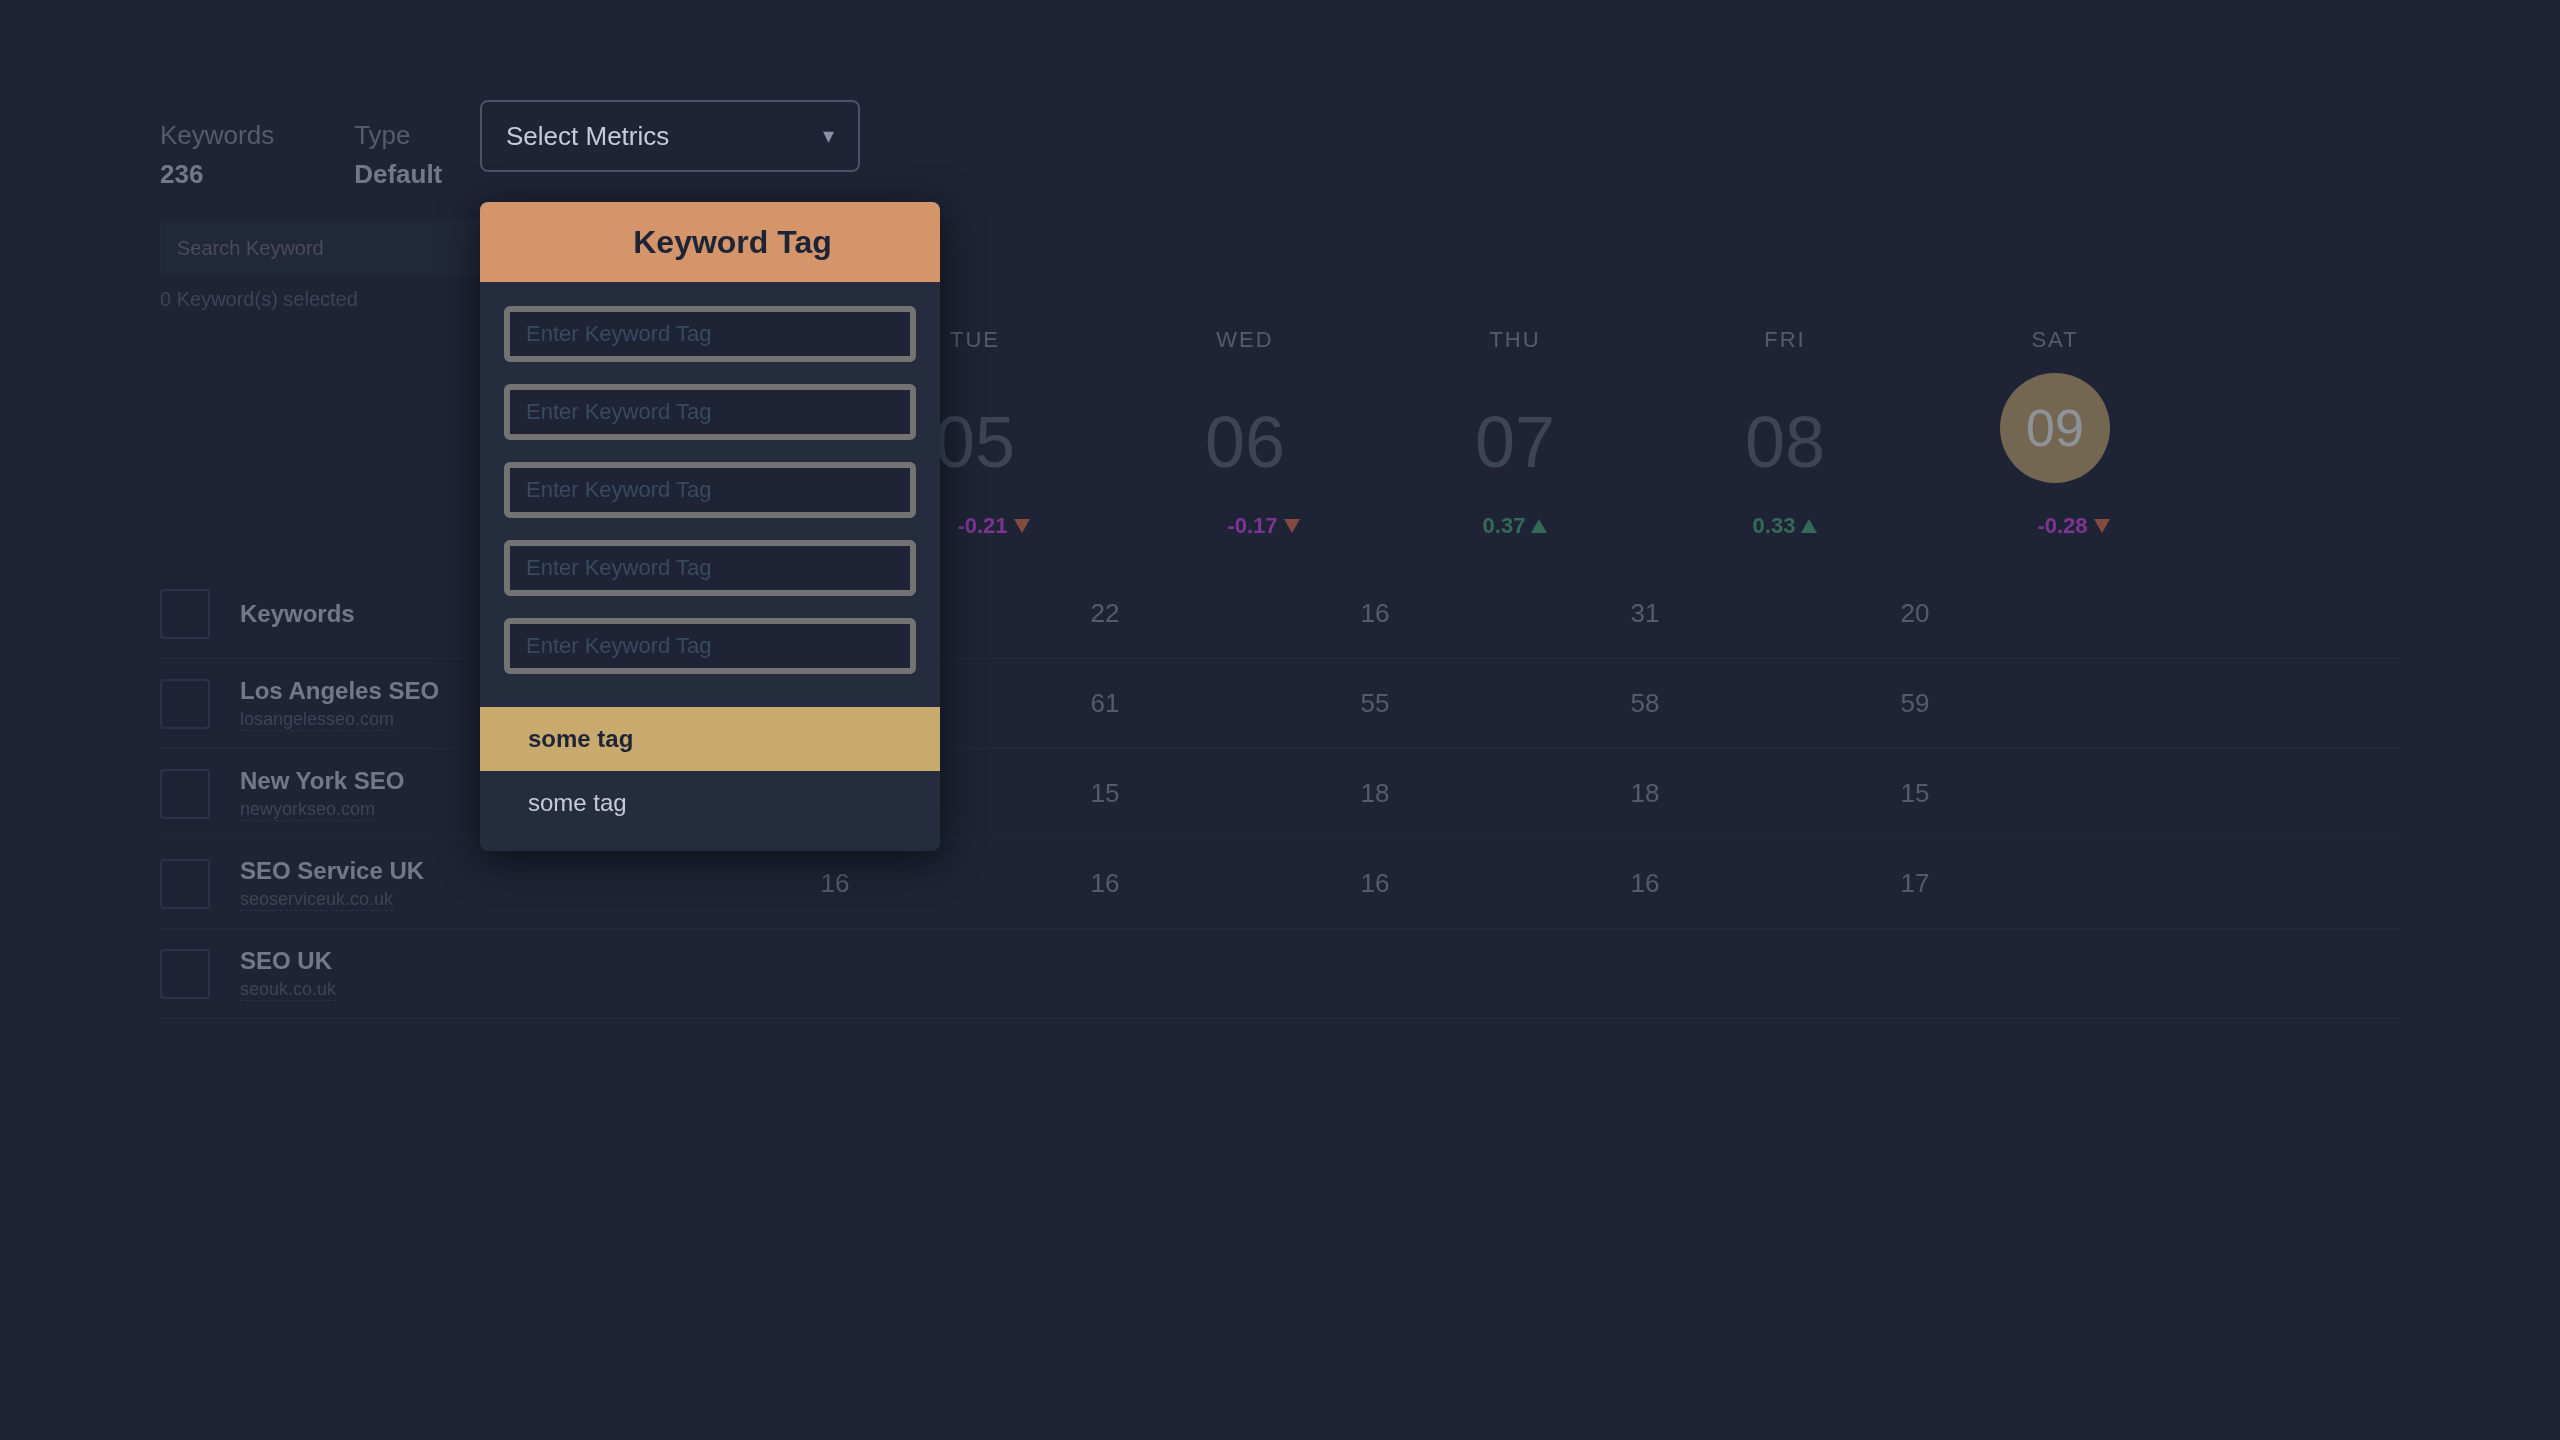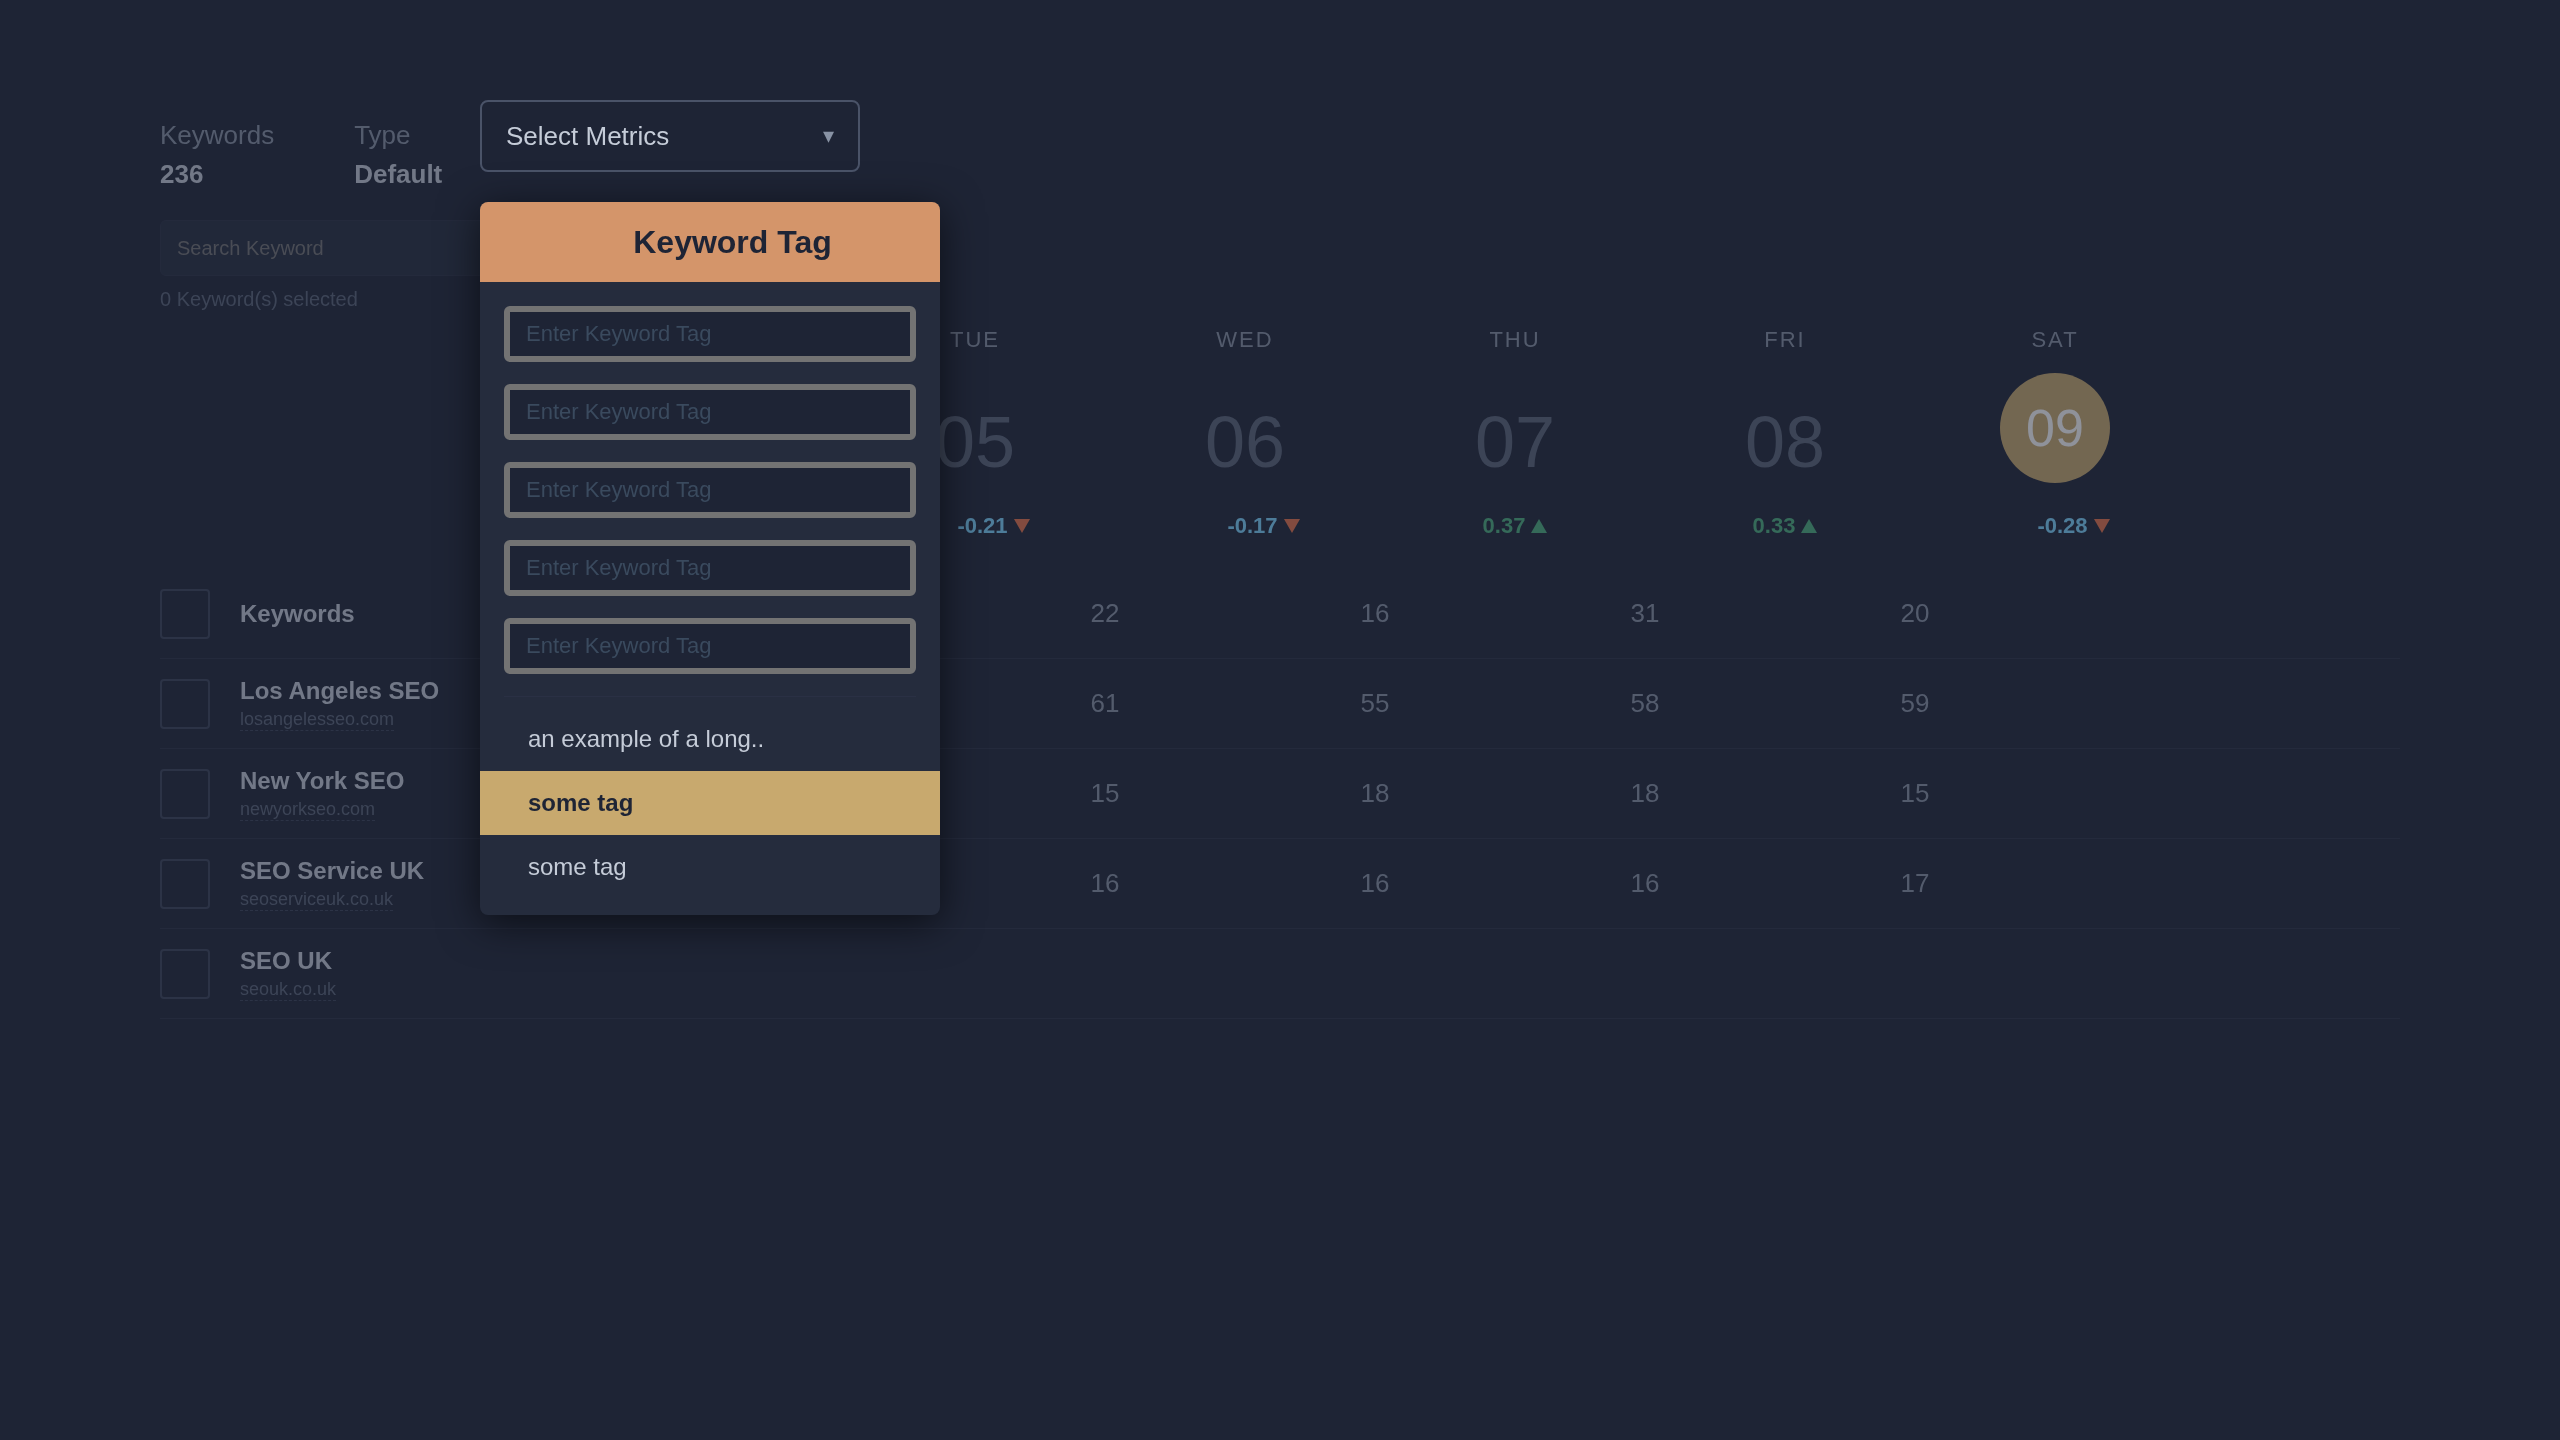--- a/index.html
+++ b/index.html
@@ -106,21 +106,21 @@
     .delta-cell {
       width: 270px;
       display: flex;
       align-items: center;
       justify-content: center;
       gap: 6px;
       font-size: 22px;
       font-weight: 600;
     }
 
-    .delta-neg { color: #7dd3fc; margin-left: 37px; }
+    .delta-neg { color: #d946ef; margin-left: 37px; }
     .delta-pos { color: #4caf7d; }
 
     .arrow-up {
       width: 0; height: 0;
       border-left: 8px solid transparent;
       border-right: 8px solid transparent;
       border-bottom: 14px solid #4caf7d;
     }
     .arrow-down {
       width: 0; height: 0;
@@ -448,19 +448,18 @@
     <div class="kw-tag-body">
       <div id="kw-inputs">
           <input type="text" class="kw-tag-input" placeholder="Enter Keyword Tag" style="">
           <input type="text" class="kw-tag-input" placeholder="Enter Keyword Tag" style="">
           <input type="text" class="kw-tag-input" placeholder="Enter Keyword Tag" style="">
           <input type="text" class="kw-tag-input" placeholder="Enter Keyword Tag" style="">
           <input type="text" class="kw-tag-input" placeholder="Enter Keyword Tag" style="">
         </div>
       <div class="kw-tag-divider"></div>
       <div id="kw-suggestions">
-          <div class="kw-tag-suggestion">an example of a long..</div>
           <div class="kw-tag-suggestion active">some tag</div>
           <div class="kw-tag-suggestion">some tag</div>
         </div>
     </div>
   </div>
 </div>
 
 </body></html>

